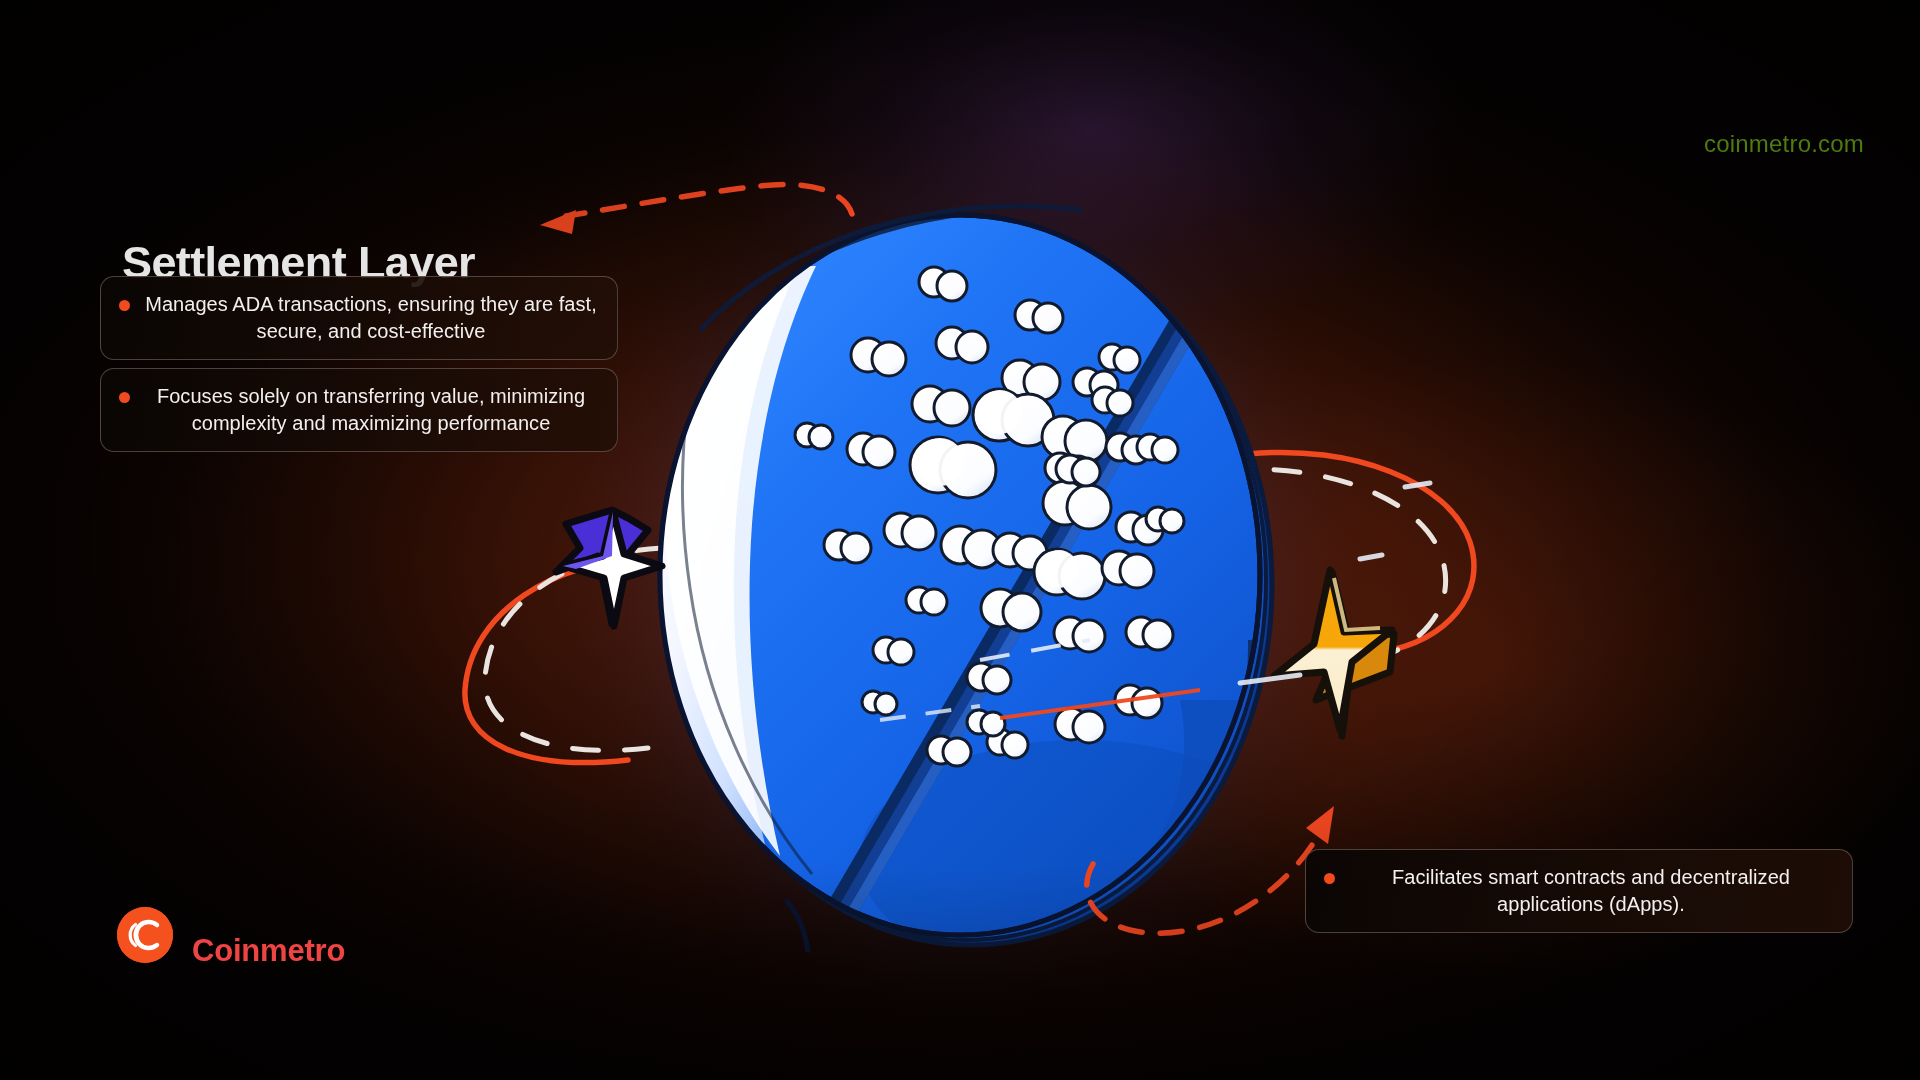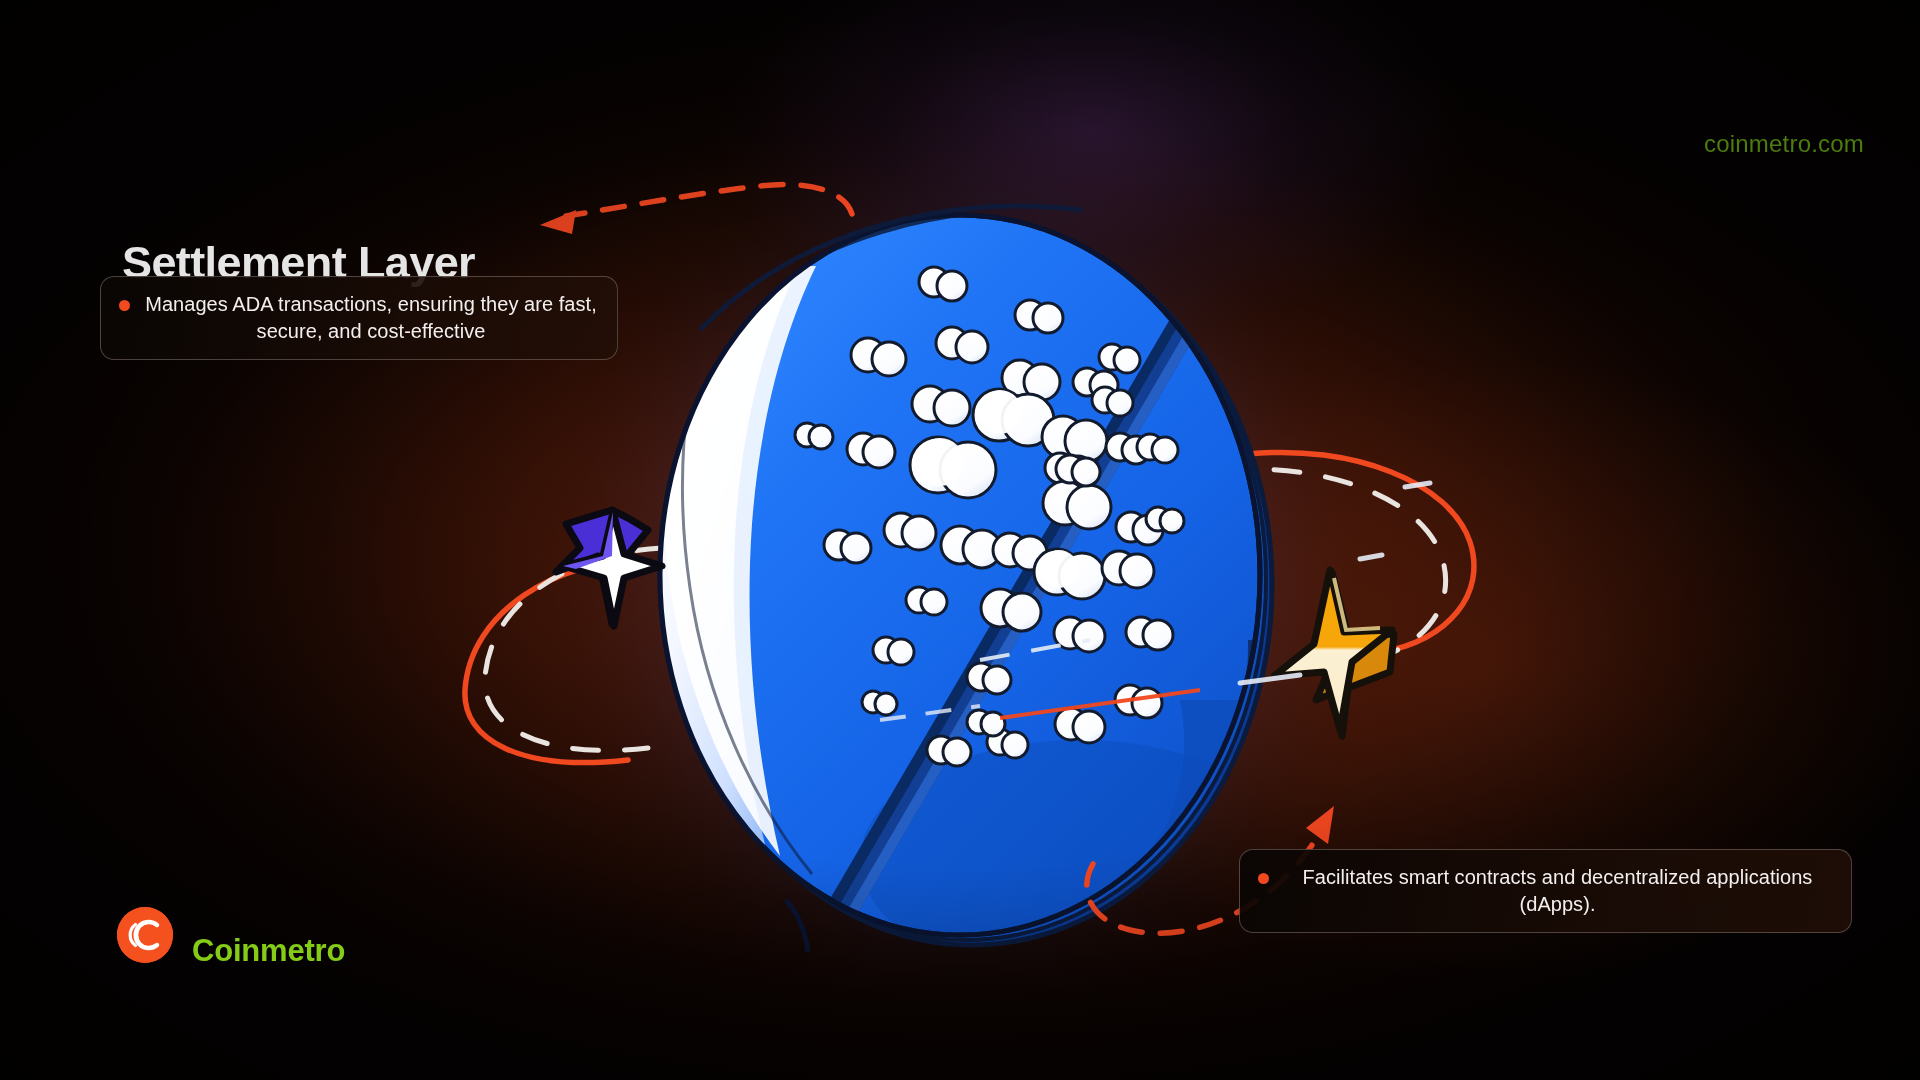--- a/index.html
+++ b/index.html
@@ -94,40 +94,40 @@
   .card-text {
     color: #f3efee;
     font-size: 20px;
     line-height: 1.33;
     letter-spacing: 0.05px;
     text-align: center;
   }
 
   #card-settlement-1 { left: 100px; top: 276px; width: 518px; }
   #card-settlement-2 { left: 100px; top: 368px; width: 518px; }
-  #card-computation-1 { left: 1239px; top: 849px; width: 613px; }
+  #card-computation-1 { left: 1305px; top: 849px; width: 548px; }
 
   
   #logo {
     position: absolute;
     left: 117px;
     top: 901px;
     display: flex;
     align-items: center;
     gap: 19px;
   }
   #logo-mark {
     width: 56px; height: 56px;
     border-radius: 50%;
     background: #f4511e;
     position: relative;
     flex: 0 0 auto;
   }
   #logo-word {
-    color: #84cc16;
+    color: #ef4444;
     font-size: 31px;
     font-weight: bold;
     letter-spacing: -0.2px;
     margin-top: 32px;
   }
 </style>
 </head>
 <body>
 
 <div id="stage">
@@ -360,20 +360,24 @@
 
   <div class="site-url">coinmetro.com</div>
 
   <h2 class="section-title" id="settlement-title">Settlement Layer</h2>
 
   <div class="card" id="card-settlement-1">
     <span class="bullet-dot"></span>
     <span class="card-text">Manages ADA transactions, ensuring they are fast, secure, and cost-effective</span>
   </div>
 
+  <div class="card" id="card-settlement-2">
+    <span class="bullet-dot"></span>
+    <span class="card-text">Focuses solely on transferring value, minimizing complexity and maximizing performance</span>
+  </div>
 
 
   <div class="card" id="card-computation-1">
     <span class="bullet-dot"></span>
     <span class="card-text">Facilitates smart contracts and decentralized applications (dApps).</span>
   </div>
 
   <div id="logo">
     <div id="logo-mark">
       <svg viewBox="0 0 56 56" width="56" height="56">

